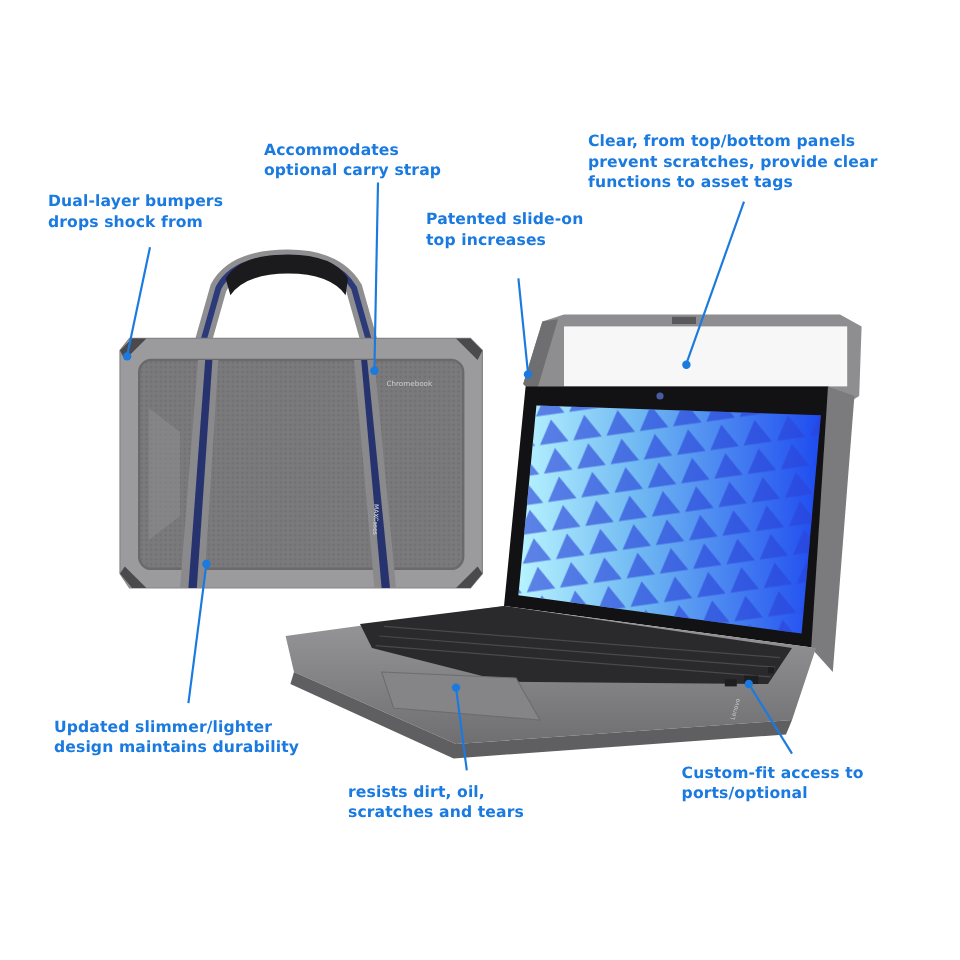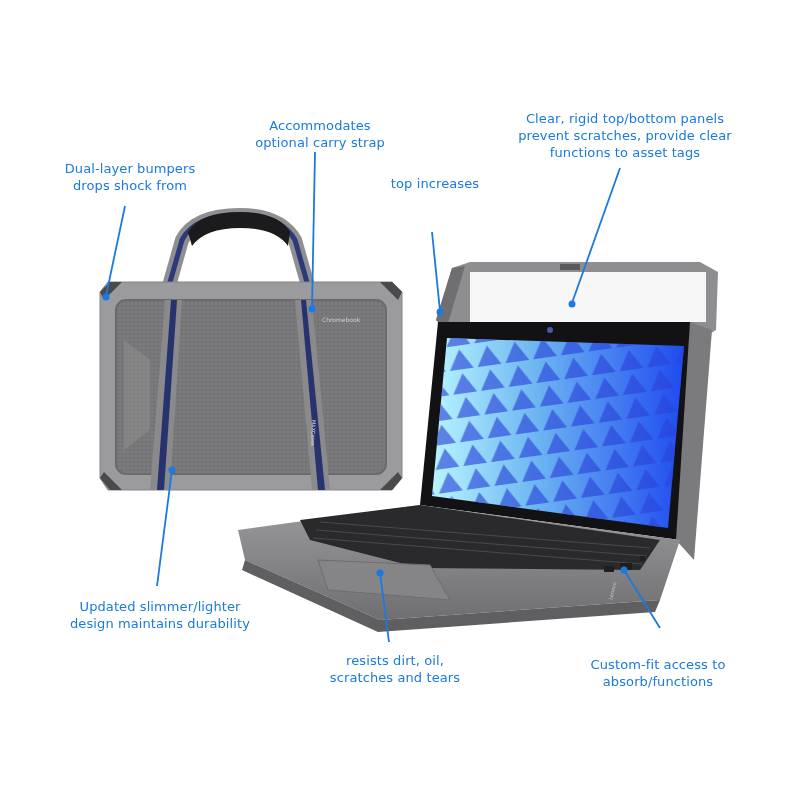--- a/index.html
+++ b/index.html
@@ -1,17 +1,17 @@
 <!DOCTYPE html>
 <html><head>
 <meta charset="utf-8">
 <style>
   html, body { margin:0; padding:0; }
   body { width:800px; height:800px; background:#ffffff; position:relative; overflow:hidden; font-family:"DejaVu Sans", sans-serif; }
-  .callout { position:absolute; color:#1a7ae0; font-weight:normal; font-size:13px; line-height:17px; text-align:center; letter-spacing:0.1px; }
+  .callout { position:absolute; color:#1a7ae0; font-weight:bold; font-size:13px; line-height:17px; text-align:left; letter-spacing:0.1px; }
   .callout span { display:block; white-space:nowrap; }
   svg.art { position:absolute; left:0; top:0; }
 </style>
 </head>
 <body>
 
 <svg class="art" width="800" height="800" viewBox="0 0 800 800">
   <defs>
     <linearGradient id="screenGrad" x1="0" y1="0" x2="1" y2="0">
       <stop offset="0" stop-color="#b8f4ff"></stop>
@@ -111,35 +111,36 @@
   <span>Dual-layer bumpers</span>
   <span>drops shock from</span>
 </div>
 
 <div class="callout" style="left:220px; top:117px; width:200px;">
   <span>Accommodates</span>
   <span>optional carry strap</span>
 </div>
 
 <div class="callout" style="left:490px; top:110px; width:270px;">
-  <span>Clear, rigid top/bottom panels</span>
+  <span>Clear, from top/bottom panels</span>
   <span>prevent scratches, provide clear</span>
   <span>functions to asset tags</span>
 </div>
 
 <div class="callout" style="left:355px; top:175px; width:160px;">
+  <span>Patented slide-on</span>
   <span>top increases</span>
 </div>
 
 <div class="callout" style="left:45px; top:598px; width:230px;">
   <span>Updated slimmer/lighter</span>
   <span>design maintains durability</span>
 </div>
 
 <div class="callout" style="left:290px; top:652px; width:210px;">
   <span>resists dirt, oil,</span>
   <span>scratches and tears</span>
 </div>
 
-<div class="callout" style="left:568px; top:636px; width:180px;margin-top:20px;">
+<div class="callout" style="left:568px; top:636px; width:180px;">
   <span>Custom-fit access to</span>
-  <span>absorb/functions</span>
+  <span>ports/optional</span>
 </div>
 
 </body></html>

